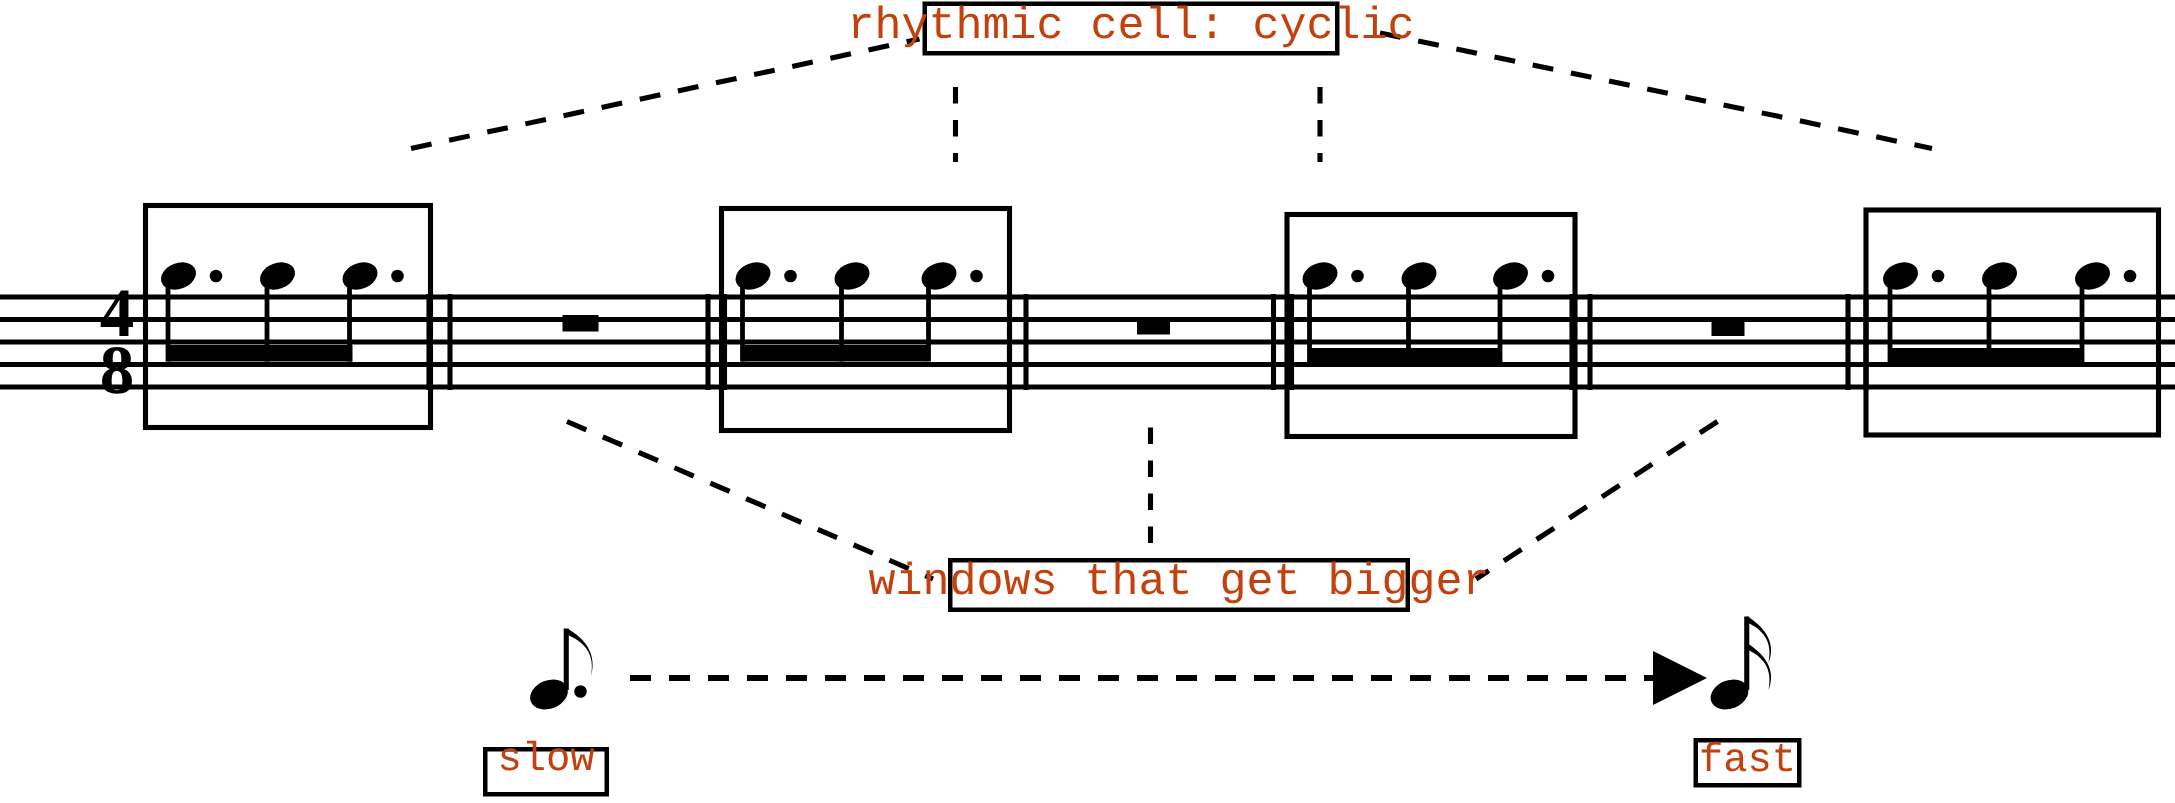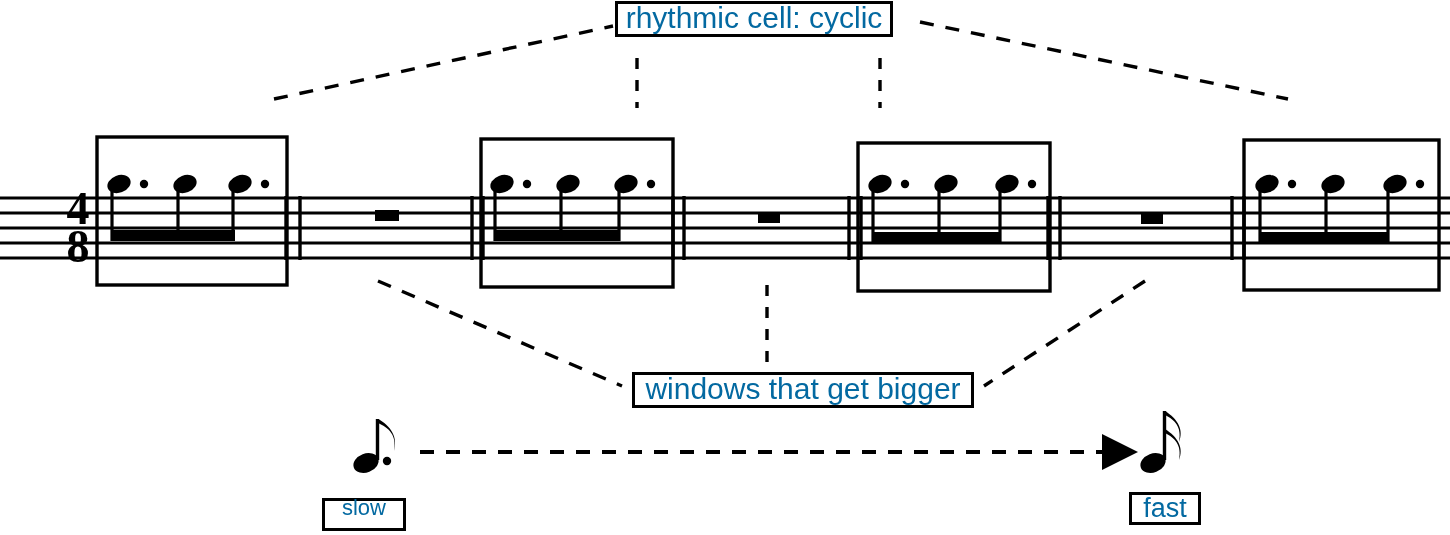--- a/index.html
+++ b/index.html
@@ -19,51 +19,51 @@
     position: absolute;
     left: 0;
     top: 0;
     width: 1450px;
     height: 535px;
   }
   .callout {
     position: absolute;
     border: 3px solid #000000;
     background: #ffffff;
-    color: #0369a1;
-    font-family: Liberation Sans, sans-serif;
+    color: #c2410c;
+    font-family: Liberation Mono, monospace;
     line-height: 1;
     white-space: nowrap;
     display: flex;
     align-items: center;
     justify-content: center;
     box-sizing: border-box;
   }
   #callout-top {
     left: 615px;
     top: 1px;
     width: 278px;
     height: 36px;
     font-size: 30px;
     padding-bottom: 3px;
   }
   #callout-bottom {
     left: 632px;
     top: 372px;
-    width: 342px;
+    width: 308px;
     height: 36px;
     font-size: 30px;
     padding-bottom: 3px;
   }
   #label-slow {
     left: 322px;
     top: 498px;
     width: 84px;
     height: 33px;
-    font-size: 22px;
+    font-size: 27px;
     padding-bottom: 14px;
   }
   #label-fast {
     left: 1129px;
     top: 492px;
     width: 72px;
     height: 33px;
     font-size: 27px;
     padding-bottom: 1px;
   }

